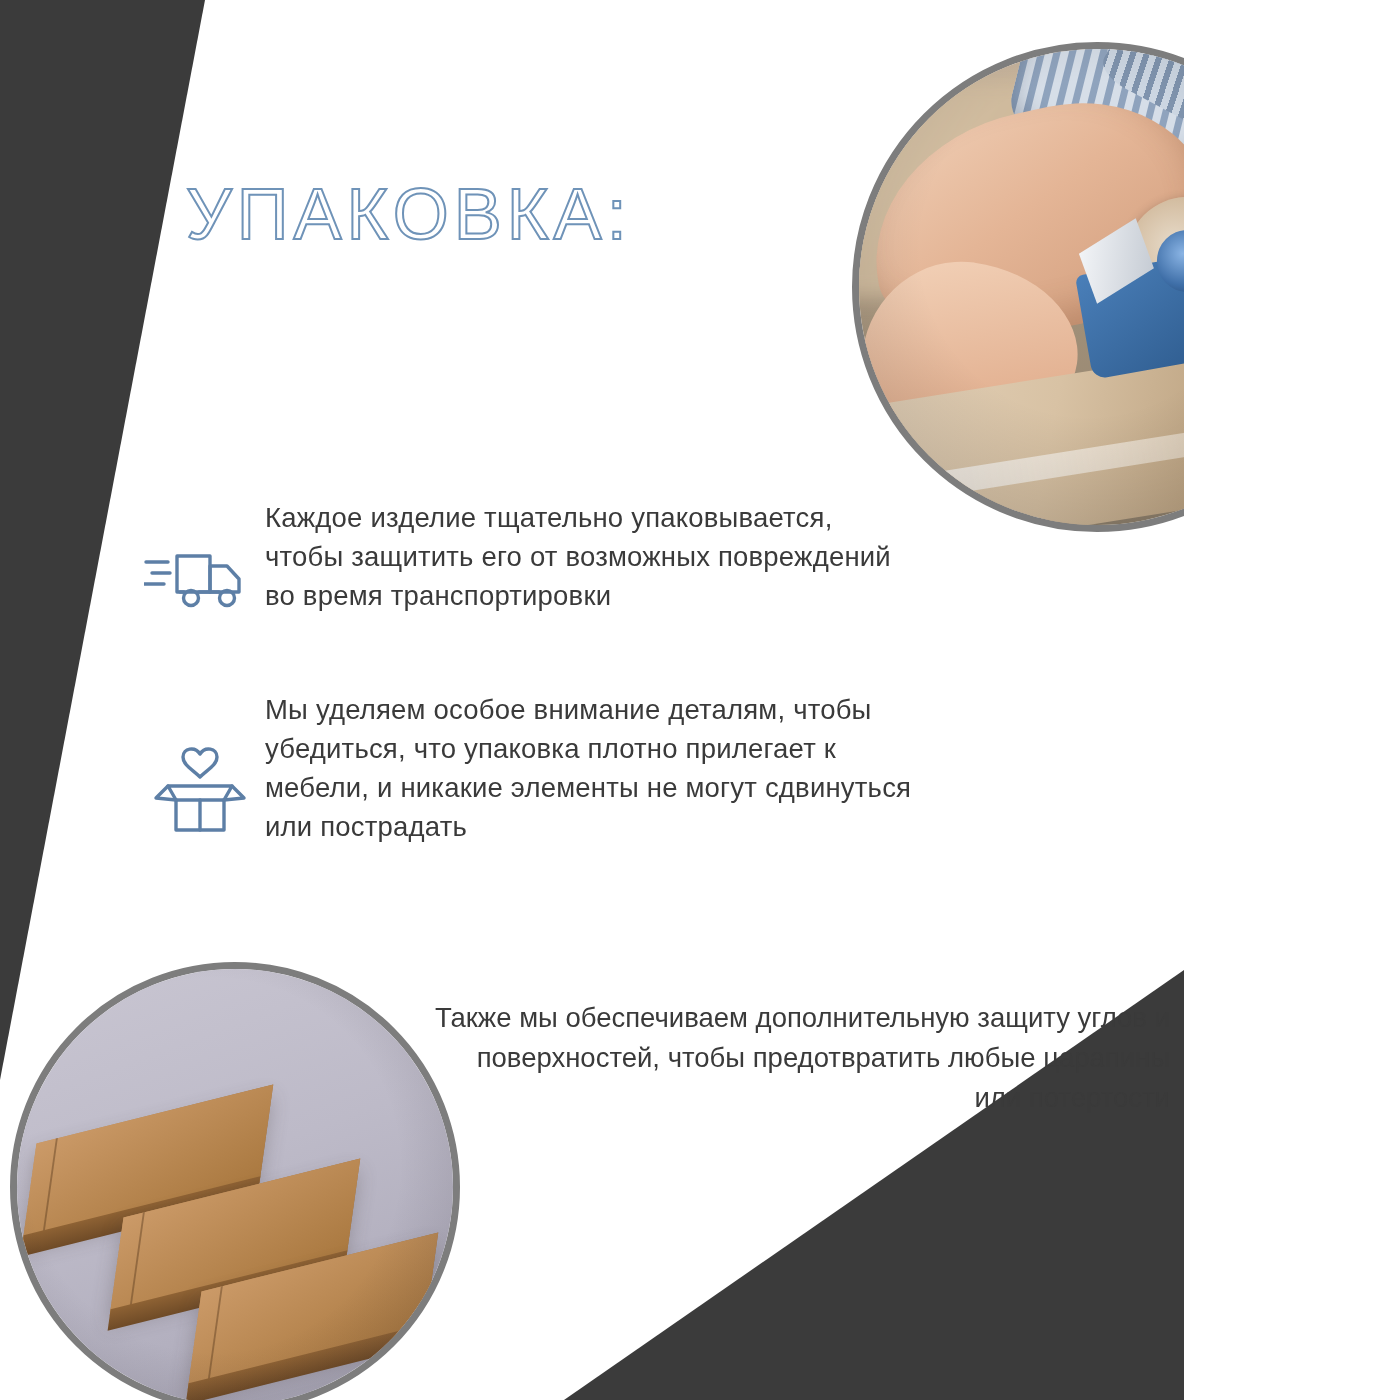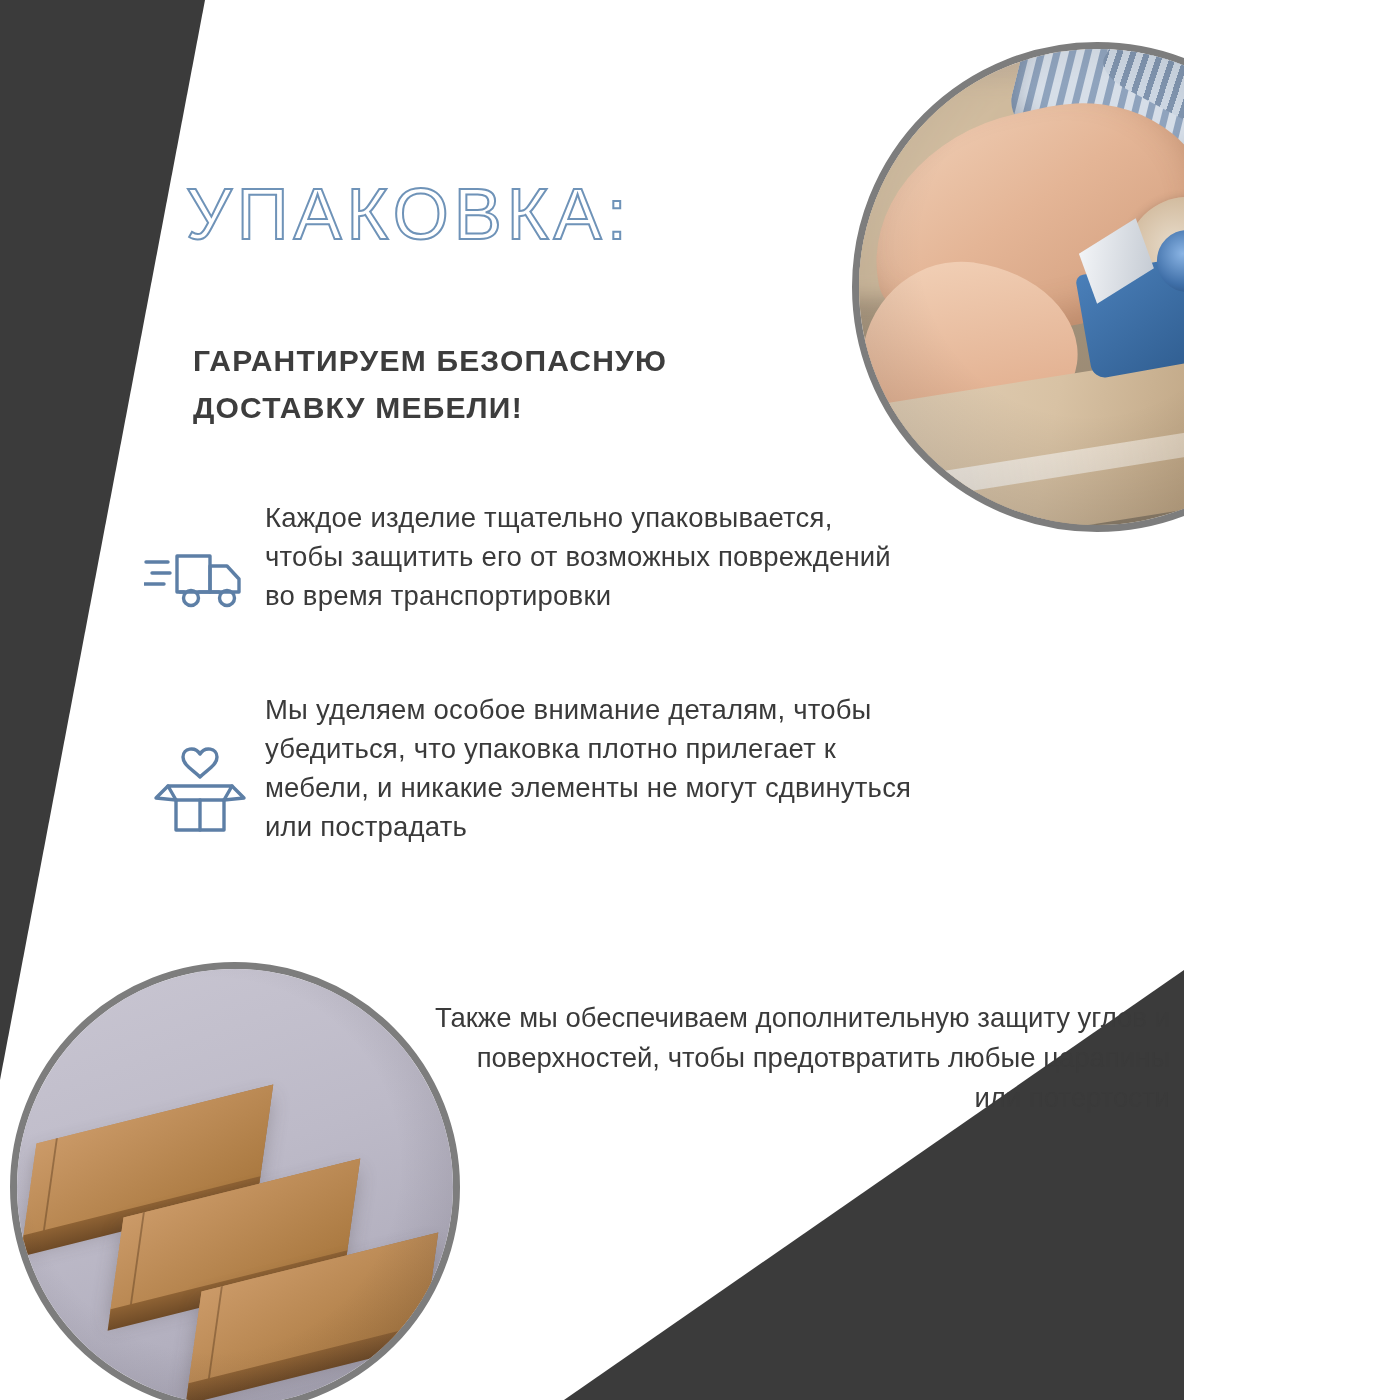--- a/index.html
+++ b/index.html
@@ -282,21 +282,20 @@
 </head>
 <body>
 
 <div id="poster">
 
   <div class="corner-tl"></div>
   <div class="corner-br-inner"></div>
 
   <div class="title">УПАКОВКА:</div>
 
-  <div class="subtitle">ГАРАНТИРУЕМ БЕЗОПАСНУЮ ДОСТАВКУ МЕБЕЛИ!</div>
 
   <div class="feature" id="feature-2">
     <div class="icon-wrap">
       <svg class="icon-svg" width="104" height="100" viewBox="0 0 104 100" fill="none" stroke="#5d7fa6" stroke-width="3.4" stroke-linecap="round" stroke-linejoin="round">
         <path d="M52 14 c-5-8-17-6-17 3 0 8 10 13 17 20 7-7 17-12 17-20 0-9-12-11-17-3z"></path>
         <path d="M20 46 h64 l-8 14 h-48 z"></path>
         <path d="M28 60 v30 h48 v-30"></path>
         <path d="M52 60 v30"></path>
         <path d="M20 46 l-12 12 l20 2"></path>
         <path d="M84 46 l12 12 l-20 2"></path>

